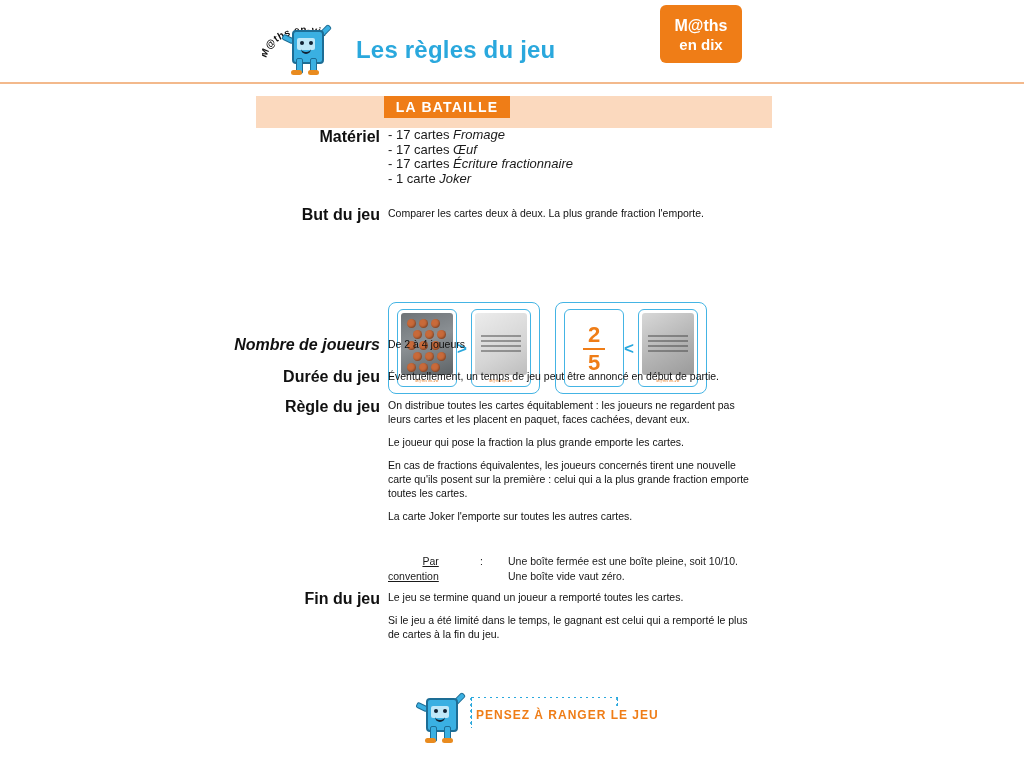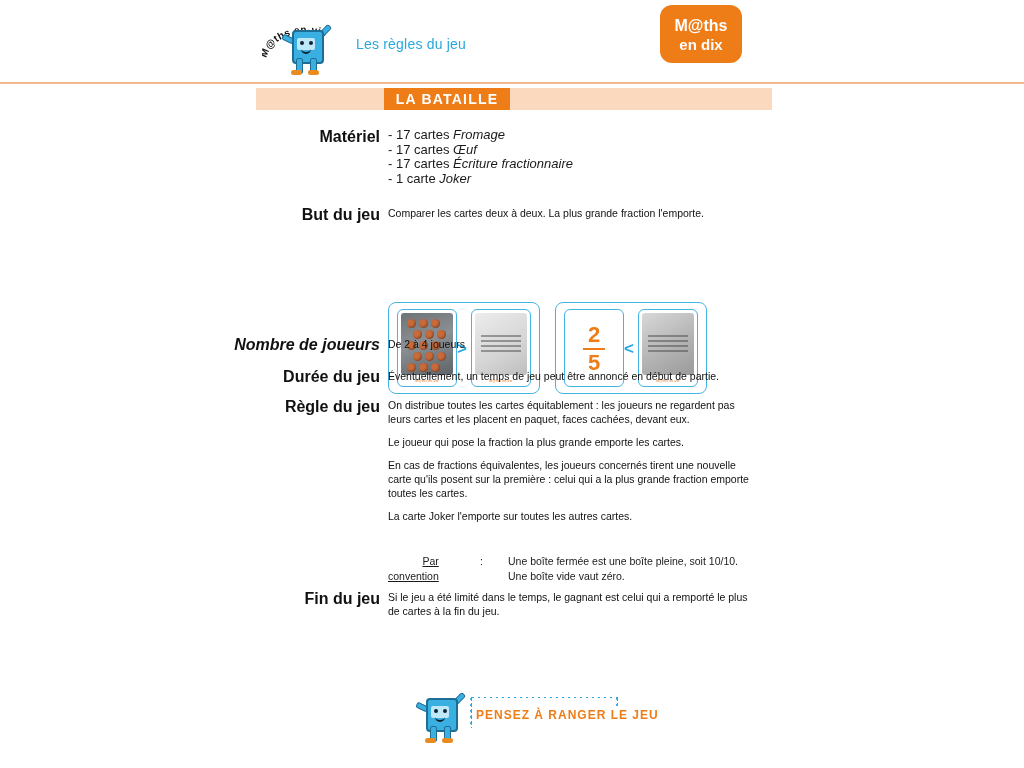--- a/index.html
+++ b/index.html
@@ -106,32 +106,32 @@
     width: 11px; height: 5px;
     background: #e98b1f;
     border-radius: 3px;
   }
   .mascot-shoe.l { left: 7px; }
   .mascot-shoe.r { left: 24px; }
 
   .header-title {
     position: absolute;
     left: 356px; top: 36px;
-    font-size: 14px;
-    font-weight: normal;
+    font-size: 24px;
+    font-weight: bold;
     color: #2aa8dd;
     letter-spacing: 0.2px;
   }
 
   .brand-badge {
     position: absolute;
     left: 660px; top: 5px;
     width: 82px; height: 58px;
     background: #ef7d17;
-    border-radius: 12px;
+    border-radius: 6px;
     color: #fff;
     text-align: center;
     font-weight: bold;
     font-size: 16px;
     line-height: 19px;
     padding-top: 11px;
     box-sizing: border-box;
   }
   .brand-badge .l2 { font-size: 15px; }
 
@@ -139,22 +139,22 @@
     position: absolute;
     left: 0; top: 82px;
     width: 1024px;
     height: 2px;
     background: #f3b98c;
   }
 
   
   .title-bar {
     position: absolute;
-    left: 256px; top: 88px;
-    width: 516px; height: 22px;
+    left: 256px; top: 96px;
+    width: 516px; height: 32px;
     background: #fbd9be;
   }
   .title-bar-inner {
     position: absolute;
     left: 128px; top: 0;
     width: 126px; height: 22px;
     background: #ef7d17;
     color: #fff;
     font-size: 14px;
     font-weight: bold;
@@ -508,20 +508,21 @@
       <span class="colon">:</span>
       <span class="vals">
         <span style="display:block;">Une boîte fermée est une boîte pleine, soit 10/10.</span>
         <span style="display:block;">Une boîte vide vaut zéro.</span>
       </span>
     </div>
 
     <div class="row" style="top:462px;">
       <div class="row-label" style="top:0;">Fin du jeu</div>
       <div class="row-body" style="top:0; width:370px;">
+        <p>Le jeu se termine quand un joueur a remporté toutes les cartes.</p>
         <p>Si le jeu a été limité dans le temps, le gagnant est celui qui a remporté le plus de cartes à la fin du jeu.</p>
       </div>
     </div>
 
   </div>
 
   <div class="footer">
     <div class="footer-mascot">
       <div class="mascot" style="left:0; top:0;">
         <div class="mascot-arm l"></div>

